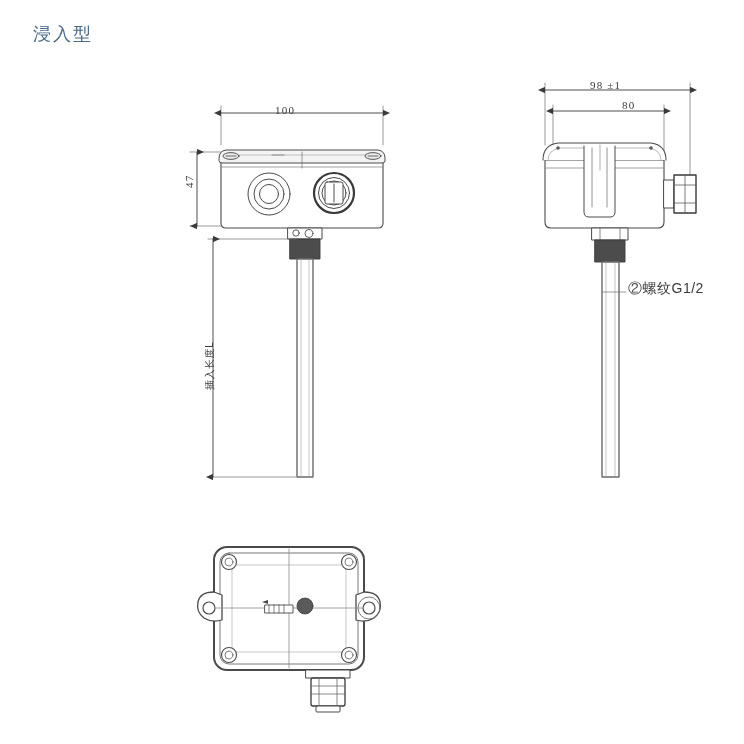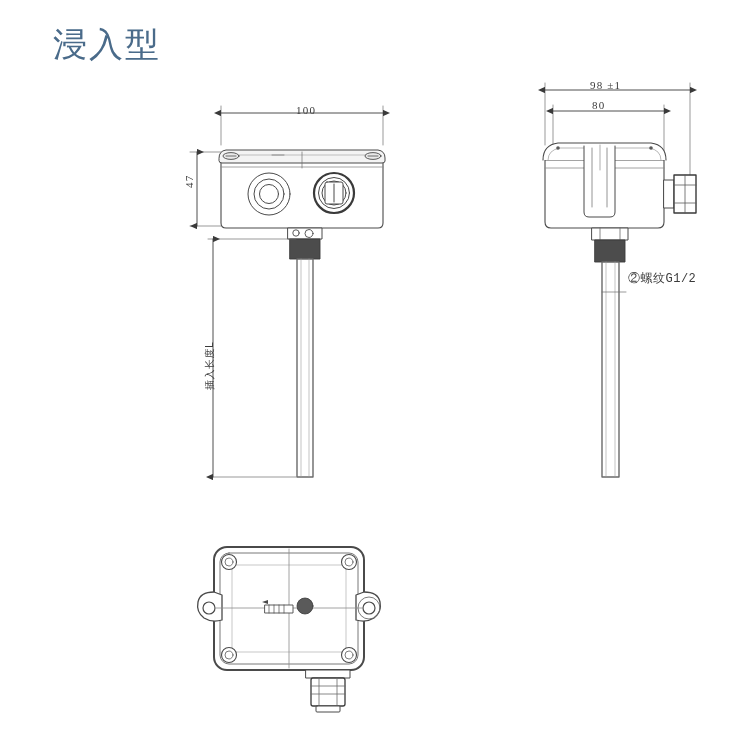--- a/index.html
+++ b/index.html
@@ -22,47 +22,46 @@
     left: 0;
     top: 0;
     width: 744px;
     height: 744px;
   }
   .title-text {
     position: absolute;
     left: 33px;
     top: 22px;
     font-family: "DejaVu Sans", sans-serif;
-    font-size: 34px;
+    font-size: 18px;
     letter-spacing: 2px;
     color: #4a6b8a;
     white-space: nowrap;
     user-select: none;
-    margin-left: 20px;
   }
   
   .dimtext {
     position: absolute;
     font-family: "Liberation Serif", serif;
     font-size: 11px;
     color: #3a3a3a;
     white-space: nowrap;
     letter-spacing: 1.2px;
     user-select: none;
   }
   .dimtext.cn {
     font-family: "DejaVu Sans", sans-serif;
     font-size: 10px;
     letter-spacing: 0.5px;
   }
-  #dim-100 { left: 296px; top: 104px; }
+  #dim-100 { left: 275px; top: 104px; }
   #dim-47  { left: 183px; top: 188px; transform: rotate(-90deg); transform-origin: left top; }
   #dim-98  { left: 590px; top: 79px; }
-  #dim-80  { left: 592px; top: 99px; }
-  #dim-thread { left: 628px; top: 270px; font-family: Liberation Mono, monospace; font-size: 12px; letter-spacing:0.5px; }
+  #dim-80  { left: 622px; top: 99px; }
+  #dim-thread { left: 628px; top: 280px; font-family: Liberation Sans, sans-serif; font-size: 14px; letter-spacing:0.5px; }
   #dim-insert { left: 203px; top: 390px; transform: rotate(-90deg); transform-origin: left top; }
 </style>
 </head>
 <body>
 
 <div id="page">
 
   <div class="title-text">浸入型</div>
 
   <svg viewBox="0 0 744 744">

